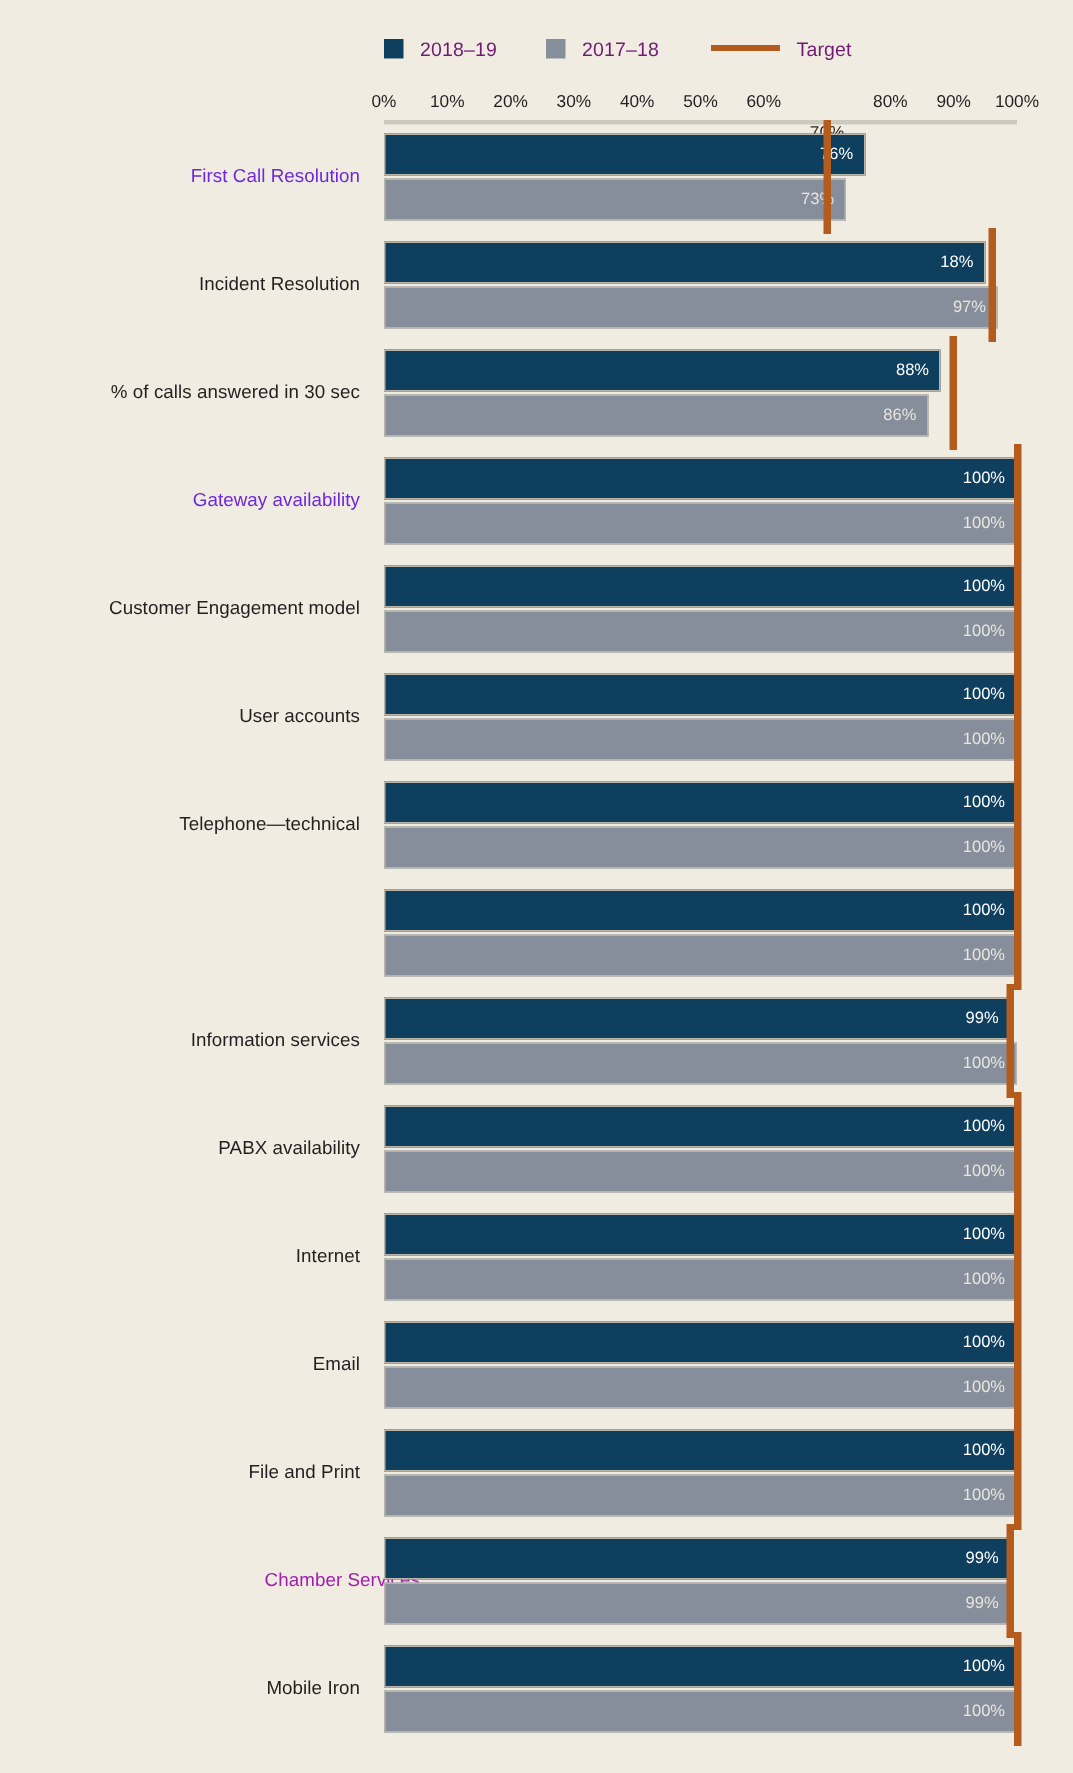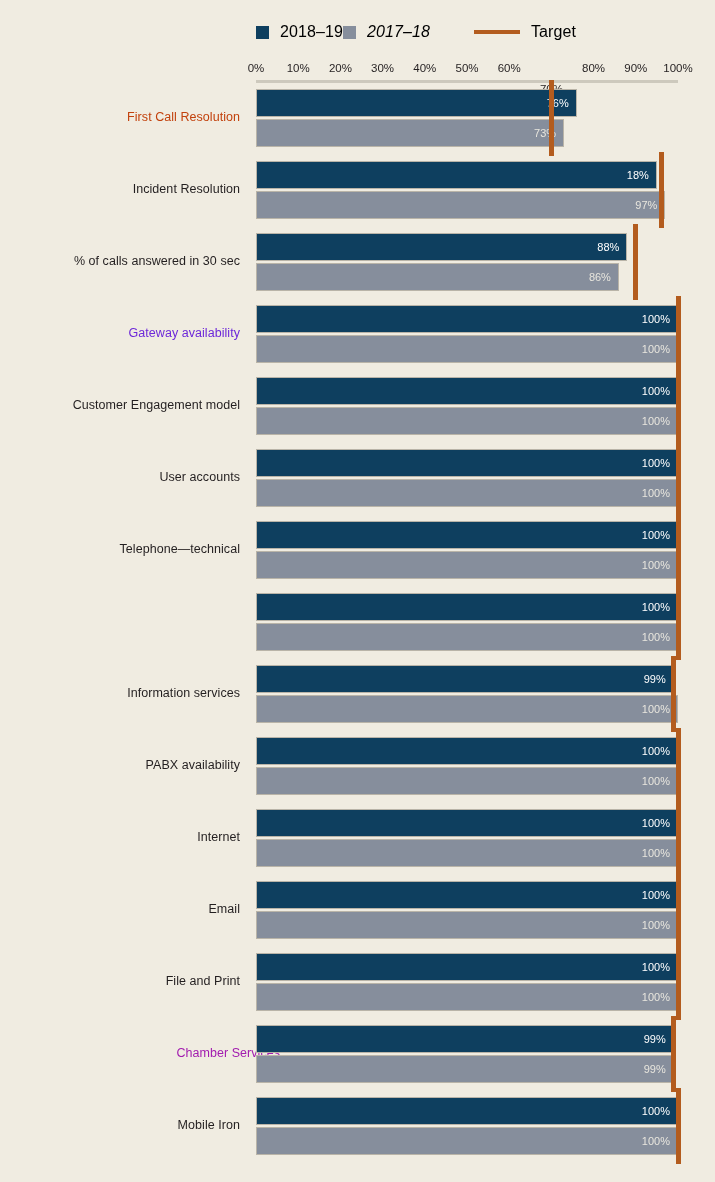--- a/index.html
+++ b/index.html
@@ -13,25 +13,25 @@
   #chart-root{position:relative;width:715px;height:1182px;}
 
   
   #legend{
     position:absolute;left:0;top:20px;width:715px;height:24px;
   }
   .legend-item{position:absolute;height:24px;display:flex;align-items:center;}
   .legend-swatch{width:13px;height:13px;display:block;}
   .legend-line{width:46px;height:4px;display:block;}
   .legend-label{
-    font-size:16px;color:#000000;margin-left:11px;white-space:nowrap;
+    font-size:13px;color:#701a75;margin-left:11px;white-space:nowrap;
     letter-spacing:.1px;
   }
   #legend-item-0{left:256px;}
-  #legend-item-1{left:343px;font-style:italic;}
+  #legend-item-1{left:364px;}
   #legend-item-2{left:474px;}
 
   
   #axis{position:absolute;left:0;top:62px;width:715px;height:20px;}
   .tick-label{
     position:absolute;top:0;font-size:11.5px;color:#231f20;
     transform:translateX(-50%);white-space:nowrap;
   }
   #axis-line{
     position:absolute;left:256px;top:80px;width:422px;height:3px;
@@ -94,21 +94,21 @@
       <div class="tick-label" style="left: 509.2px;">60%</div>
       <div class="tick-label" style="left: 551.4px; margin-top: 21px;">70%</div>
       <div class="tick-label" style="left: 593.6px;">80%</div>
       <div class="tick-label" style="left: 635.8px;">90%</div>
       <div class="tick-label" style="left: 678px;">100%</div>
     </div>
   <div id="axis-line" style="background: rgb(205, 201, 189);"></div>
 
   <div id="plot">
       <div class="cat-label-wrap" style="top: 110px;">
-        <div class="cat-label" style="position: static; color: #c2410c;">First Call Resolution</div>
+        <div class="cat-label" style="position: static; color: #6d28d9;">First Call Resolution</div>
       </div>
       <div class="bar y2018" style="left: 256px; top: 89px; width: 320.72px; background: rgb(14, 63, 95);">
         <span class="bar-value">76%</span>
       </div>
       <div class="bar y2017" style="left: 256px; top: 119px; width: 308.06px; background: rgb(134, 142, 156);">
         <span class="bar-value">73%</span>
       </div>
       <div class="cat-label-wrap" style="top: 182px;">
         <div class="cat-label" style="position: static; color: rgb(35, 31, 32);">Incident Resolution</div>
       </div>

